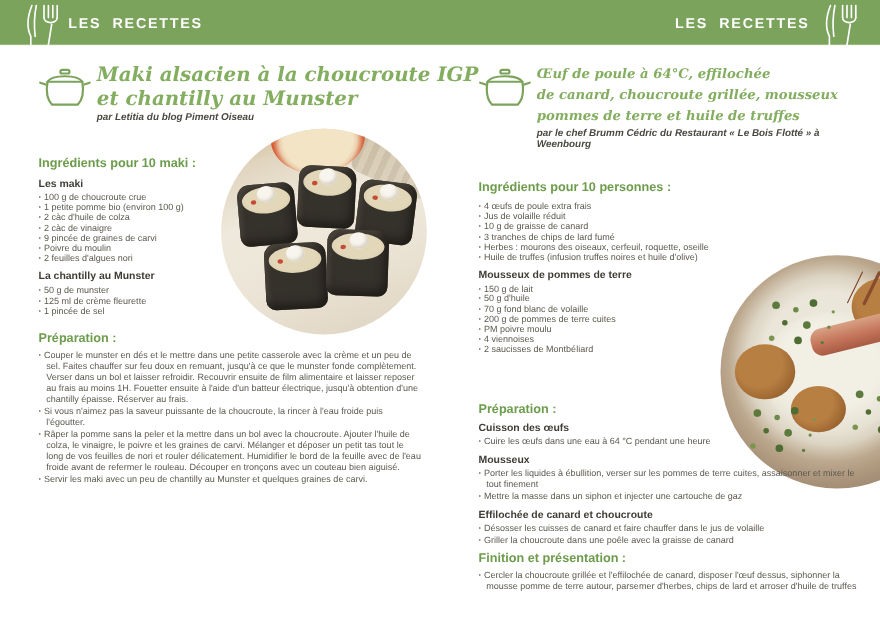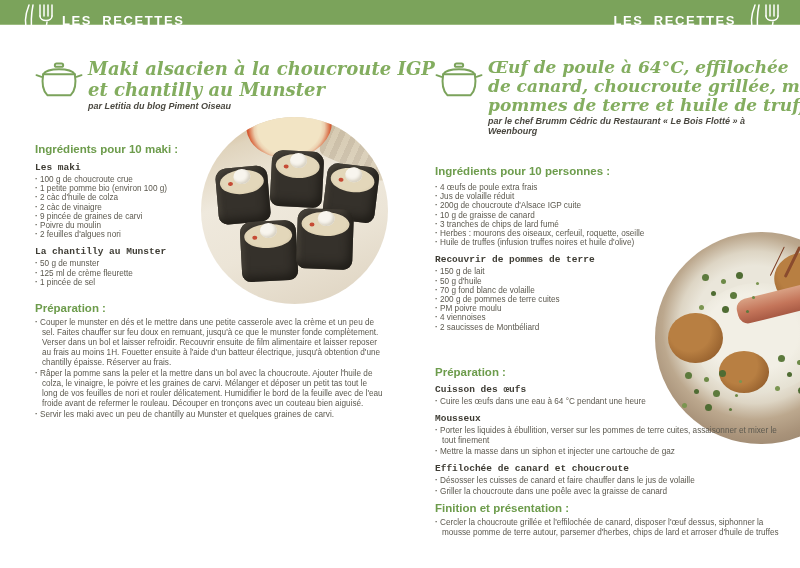--- a/index.html
+++ b/index.html
@@ -3,21 +3,21 @@
 <meta charset="utf-8">
 <style>
   html,body { margin:0; padding:0; }
   body {
     width:800px; height:568px; position:relative; overflow:hidden;
     background:#ffffff; font-family:"Liberation Sans", sans-serif;
   }
 
   
   .header {
-    position:absolute; top:0; left:0; width:800px; height:24px;
+    position:absolute; top:0; left:0; width:800px; height:40px;
     background:#7ba35b;
     box-shadow:0 1px 0 #9cbb80;
   }
   .header-label {
     position:absolute; top:13px; color:#ffffff; font-weight:bold;
     font-size:13px; letter-spacing:1.6px; word-spacing:5px;
   }
   .header-label.hl-left { left:62px; }
   .header-label.hl-right { right:64px; }
   .cutlery { position:absolute; top:3px; width:36px; height:46px; }
@@ -30,27 +30,27 @@
   .page.p-right { left:400px; }
 
   .pot-icon { position:absolute; left:34px; top:20px; width:50px; height:42px; }
 
   .title-block { position:absolute; left:88px; top:18px; width:305px; }
   .recipe-title {
     font-family:"DejaVu Serif", serif; font-style:italic; font-weight:bold;
     color:#83ad5f; white-space:nowrap;
   }
   .p-left .recipe-title { font-size:18px; line-height:21px; }
-  .p-right .recipe-title { font-size:17px; line-height:19px; }
+  .p-right .recipe-title { font-size:12px; line-height:19px; }
   .byline {
     font-size:9px; font-weight:bold; font-style:italic; color:#4a4840; margin-top:1px;
   }
 
   .sec-heading { color:#6d9c4c; font-weight:bold; font-size:11.5px; margin:0 0 4px 0; }
-  .group-title { color:#3e3c34; font-weight:bold; font-size:9.5px; margin:7px 0 2px 0;font-family:Liberation Mono, monospace; }
+  .group-title { color:#3e3c34; font-weight:bold; font-size:9.5px; margin:7px 0 2px 0; }
   .b-list { list-style:none; margin:0; padding:0; color:#5c594f; font-size:8.2px; }
   .b-list li { padding-left:7px; text-indent:-7px; }
   .b-list li::before { content:"· "; font-weight:bold; }
   .ing-list li { line-height:9.2px; }
   .prep-list li { line-height:10px; margin-bottom:1px; }
 
   .ingredients { position:absolute; }
   .p-left  .ingredients { left:35px; top:103px; width:168px; }
   .p-right .ingredients { left:35px; top:125px; width:238px; }
   .preparation { position:absolute; left:35px; width:350px; }
@@ -227,20 +227,21 @@
           <li>125 ml de crème fleurette</li>
           <li>1 pincée de sel</li>
         </ul>
     </div>
   </div>
 
   <div class="preparation">
     <div class="sec-heading">Préparation :</div>
     <ul class="b-list prep-list">
         <li>Couper le munster en dés et le mettre dans une petite casserole avec la crème et un peu de sel. Faites chauffer sur feu doux en remuant, jusqu'à ce que le munster fonde complètement. Verser dans un bol et laisser refroidir. Recouvrir ensuite de film alimentaire et laisser reposer au frais au moins 1H. Fouetter ensuite à l'aide d'un batteur électrique, jusqu'à obtention d'une chantilly épaisse. Réserver au frais.</li>
+        <li>Si vous n'aimez pas la saveur puissante de la choucroute, la rincer à l'eau froide puis l'égoutter.</li>
         <li>Râper la pomme sans la peler et la mettre dans un bol avec la choucroute. Ajouter l'huile de colza, le vinaigre, le poivre et les graines de carvi. Mélanger et déposer un petit tas tout le long de vos feuilles de nori et rouler délicatement. Humidifier le bord de la feuille avec de l'eau froide avant de refermer le rouleau. Découper en tronçons avec un couteau bien aiguisé.</li>
         <li>Servir les maki avec un peu de chantilly au Munster et quelques graines de carvi.</li>
       </ul>
   </div>
 </div>
 
 <div class="page p-right">
 
   <svg class="pot-icon" viewBox="0 0 60 48" fill="none" stroke="#7ba35b" stroke-width="2.4" stroke-linecap="round" stroke-linejoin="round">
     <rect x="25" y="3" width="10" height="4" rx="2"></rect>
@@ -268,28 +269,27 @@
     <div class="herbs h1"></div>
     <div class="herbs h2"></div>
     <div class="herbs h3"></div>
   </div>
 
   <div class="ingredients">
     <div class="sec-heading">Ingrédients pour 10 personnes :</div>
     <ul class="b-list ing-list" style="margin-top:6px;">
         <li>4 œufs de poule extra frais</li>
         <li>Jus de volaille réduit</li>
-        <li>200g de choucroute d'Alsace IGP cuite</li>
         <li>10 g de graisse de canard</li>
         <li>3 tranches de chips de lard fumé</li>
         <li>Herbes : mourons des oiseaux, cerfeuil, roquette, oseille</li>
         <li>Huile de truffes (infusion truffes noires et huile d'olive)</li>
       </ul>
     <div class="ing-group">
-      <div class="group-title">Recouvrir de pommes de terre</div>
+      <div class="group-title">Mousseux de pommes de terre</div>
       <ul class="b-list ing-list">
           <li>150 g de lait</li>
           <li>50 g d'huile</li>
           <li>70 g fond blanc de volaille</li>
           <li>200 g de pommes de terre cuites</li>
           <li>PM poivre moulu</li>
           <li>4 viennoises</li>
           <li>2 saucisses de Montbéliard</li>
         </ul>
     </div>

